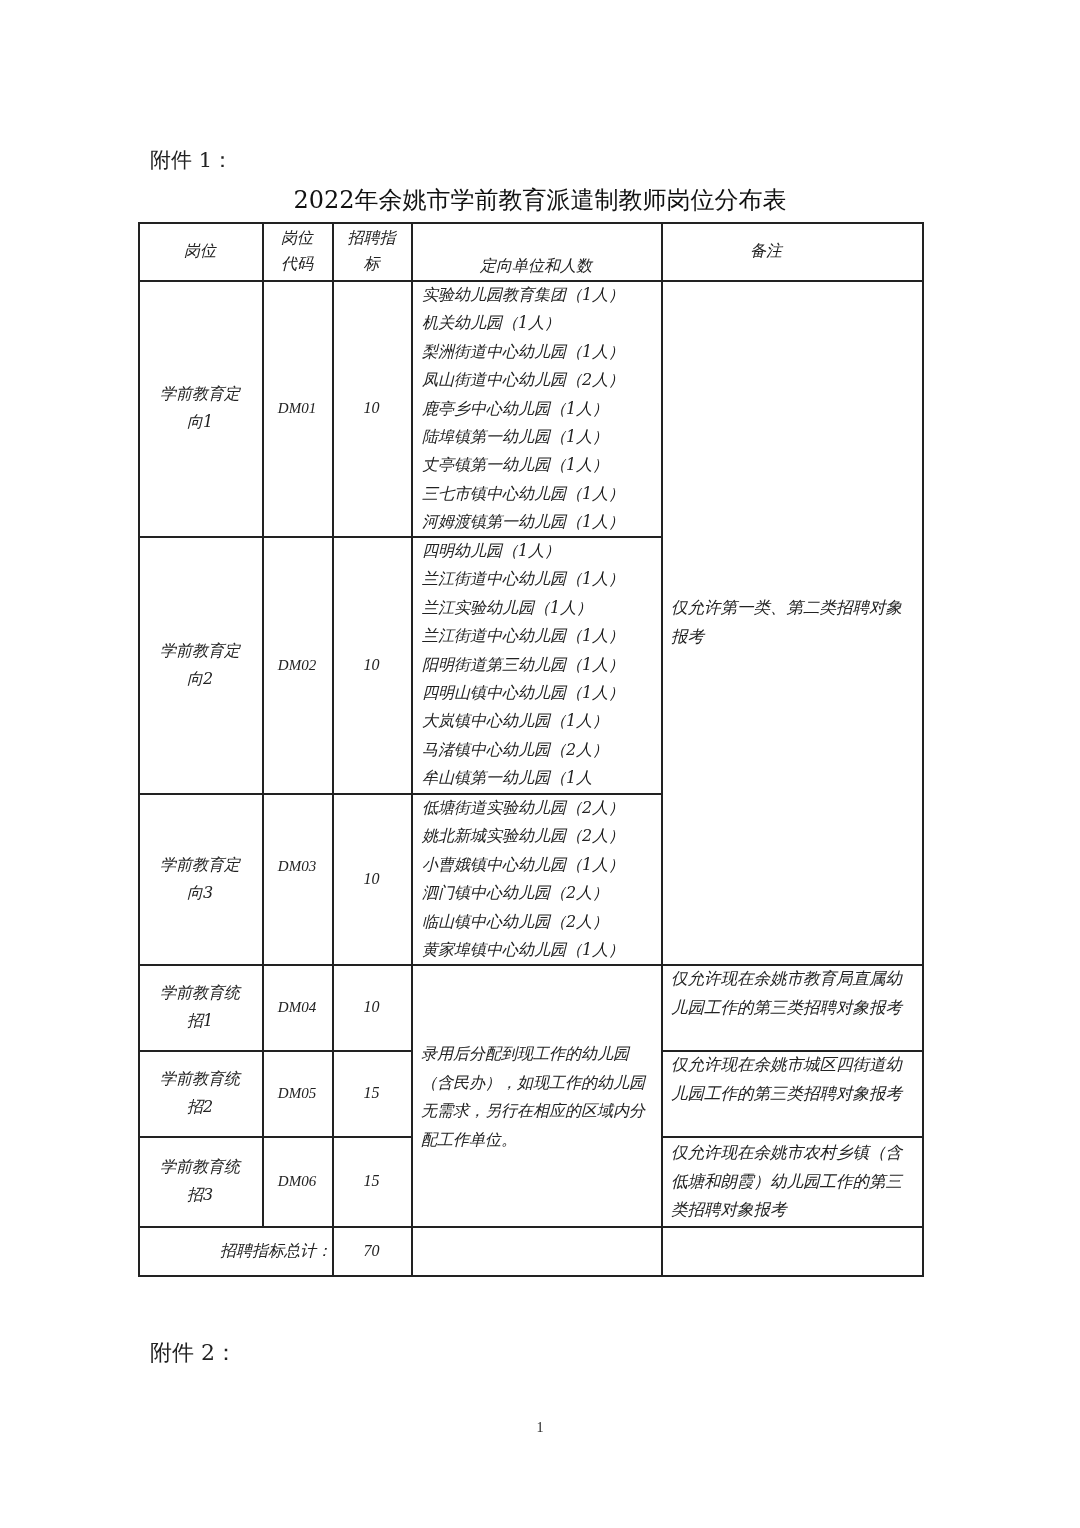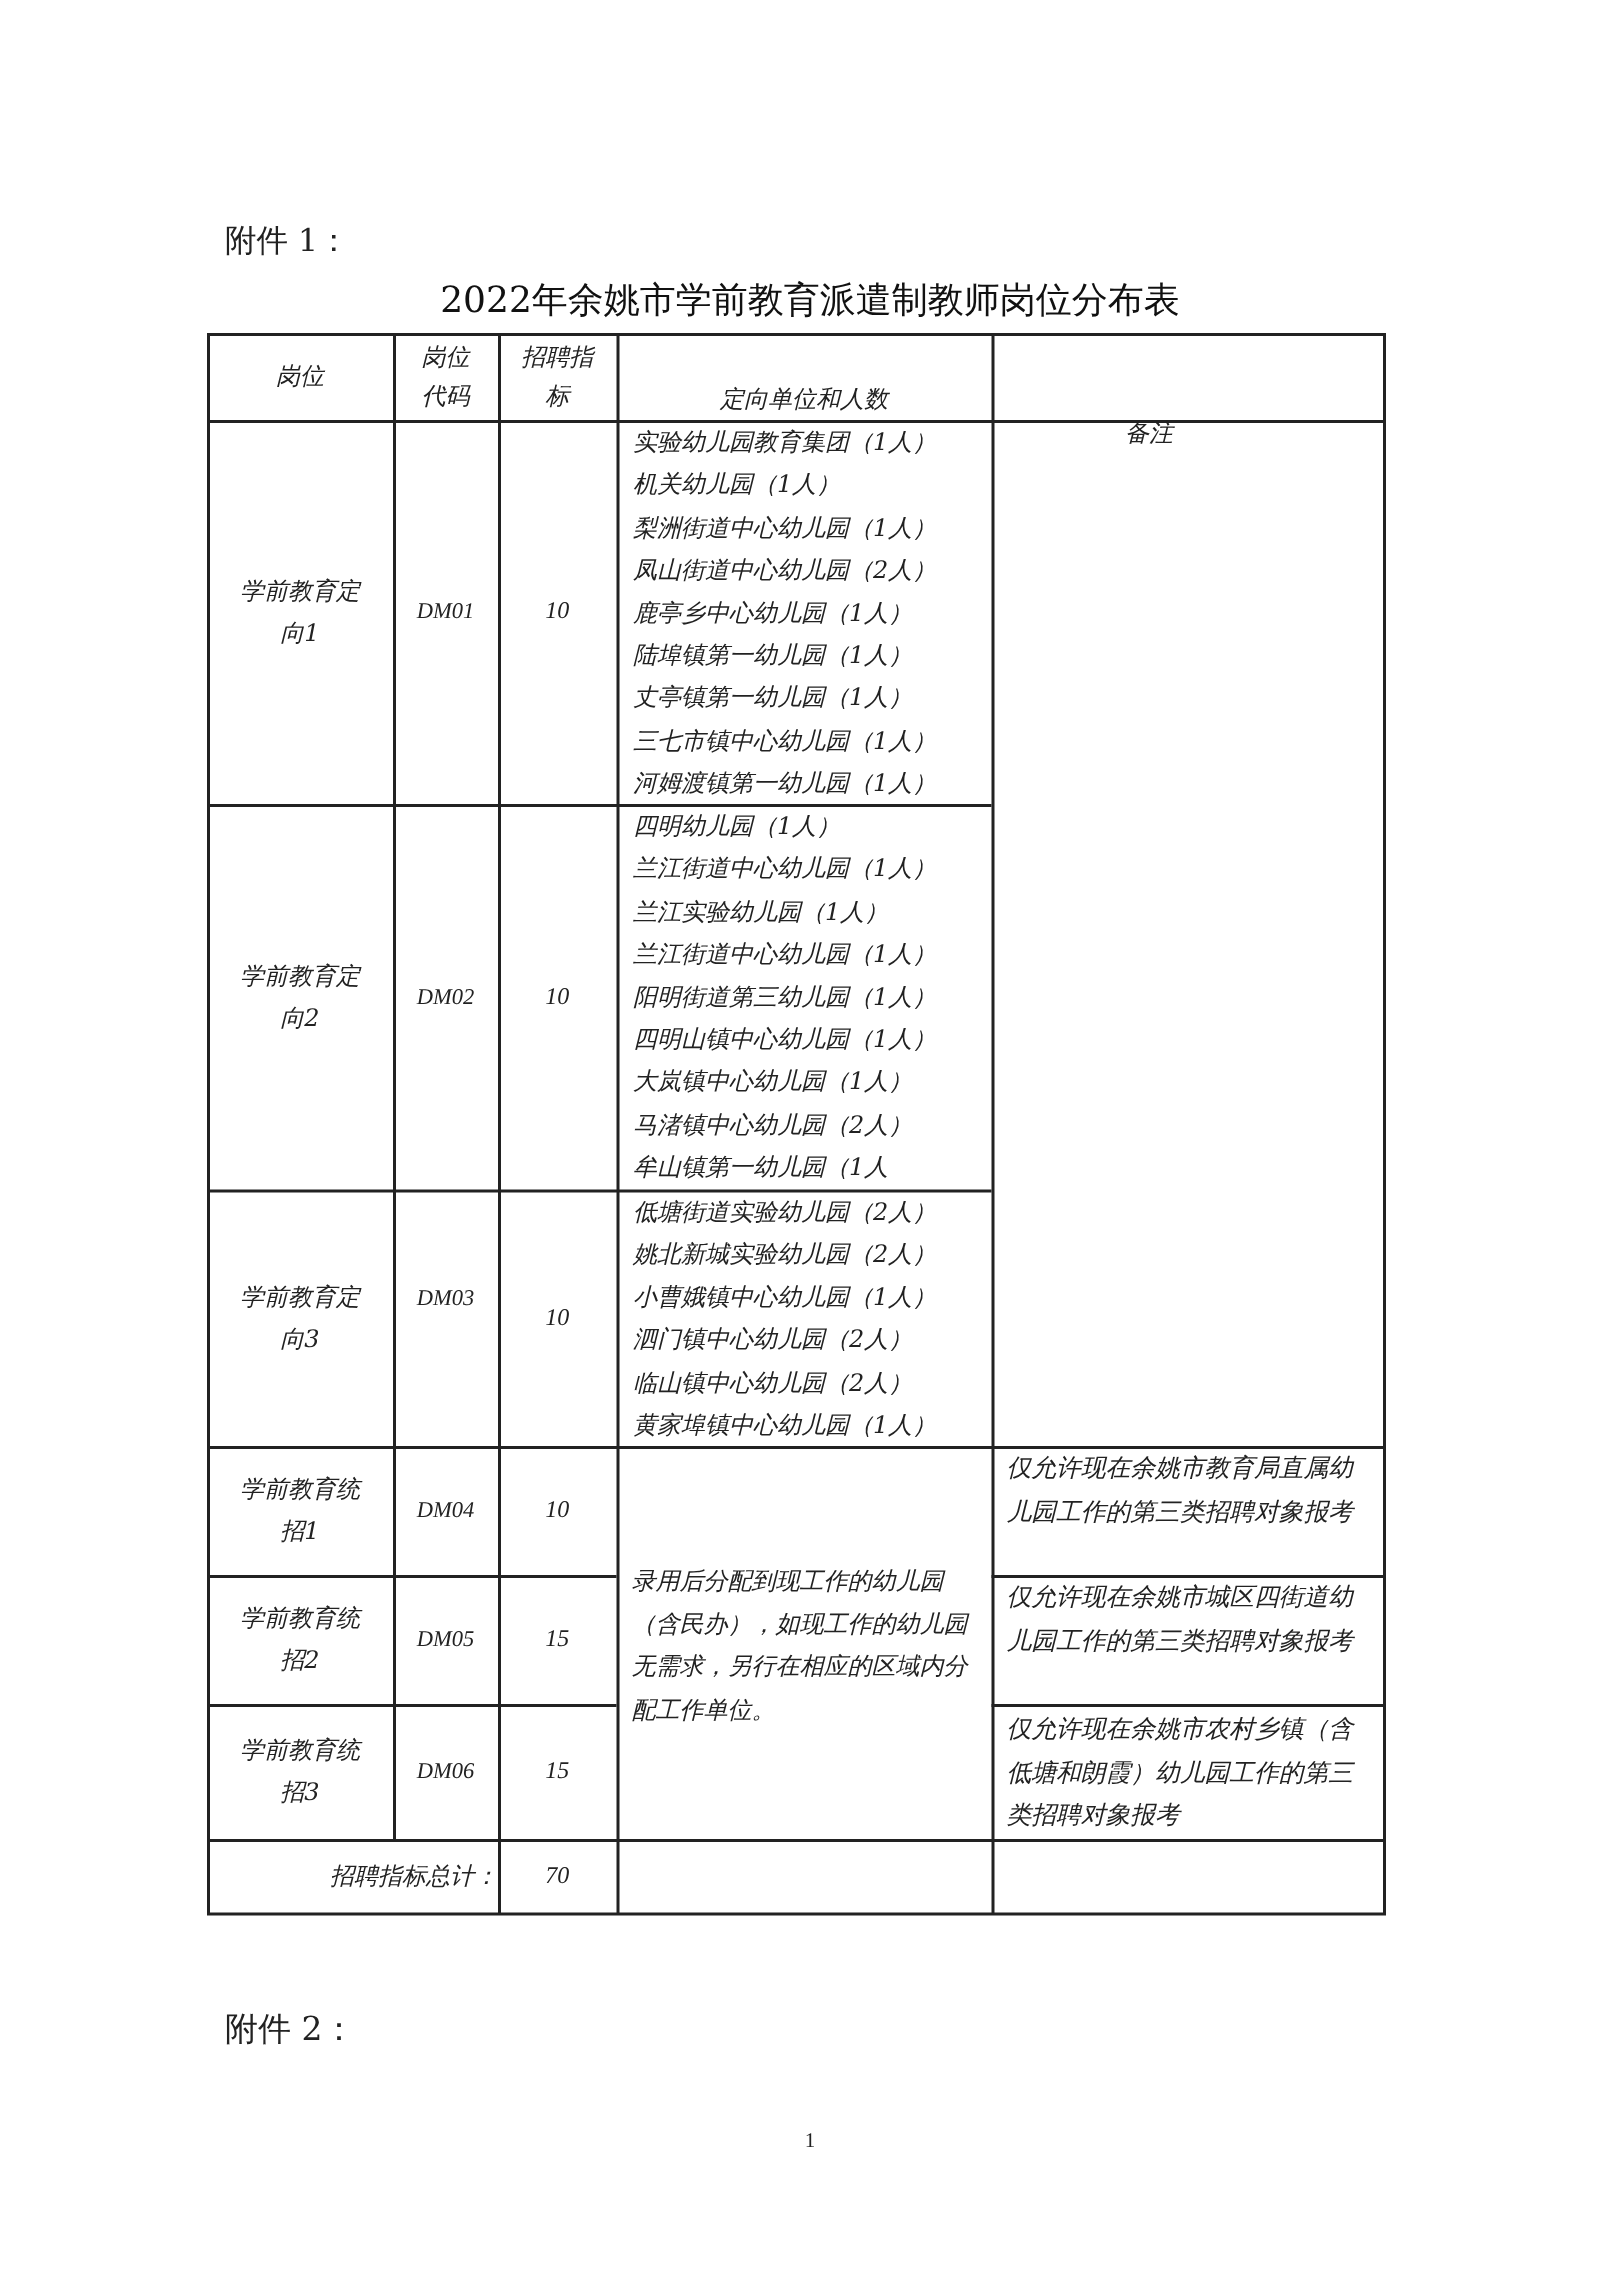--- a/index.html
+++ b/index.html
@@ -52,21 +52,21 @@
   </div>
   <div class="cell" style="left:124px; top:0; width:70px; height:58px; line-height:26px;">
     <div><span>岗位</span><br><span>代码</span></div>
   </div>
   <div class="cell" style="left:194px; top:0; width:79px; height:58px; line-height:26px;">
     <div><span>招聘指</span><br><span>标</span></div>
   </div>
   <div class="cell" style="left:273px; top:0; width:250px; height:58px;align-items:flex-end;">
     <span>定向单位和人数</span>
   </div>
-  <div class="cell" style="left:523px; top:0; width:210px; height:58px;margin-top:38px;">
+  <div class="cell" style="left:523px; top:0; width:210px; height:58px;">
     <span>备注</span>
   </div>
 
   <div class="cell" style="left:0; top:58px; width:124px; height:256px;">
     <div><span>学前教育定</span><br><span>向1</span></div>
   </div>
   <div class="cell code" style="left:124px; top:58px; width:70px; height:256px;">
     <span>DM01</span>
   </div>
   <div class="cell num" style="left:194px; top:58px; width:79px; height:256px;">
@@ -116,20 +116,21 @@
   </div>
   <div class="list" style="left:284px; top:572px;">
     <div>低塘街道实验幼儿园（2人）</div>
     <div>姚北新城实验幼儿园（2人）</div>
     <div>小曹娥镇中心幼儿园（1人）</div>
     <div>泗门镇中心幼儿园（2人）</div>
     <div>临山镇中心幼儿园（2人）</div>
     <div>黄家埠镇中心幼儿园（1人）</div>
   </div>
 
+  <div class="note" style="left:533px; top:372px; width:244px;">仅允许第一类、第二类招聘对象报考</div>
 
   <div class="cell" style="left:0; top:742px; width:124px; height:86px;">
     <div><span>学前教育统</span><br><span>招1</span></div>
   </div>
   <div class="cell code" style="left:124px; top:742px; width:70px; height:86px;">
     <span>DM04</span>
   </div>
   <div class="cell num" style="left:194px; top:742px; width:79px; height:86px;">
     <span>10</span>
   </div>

